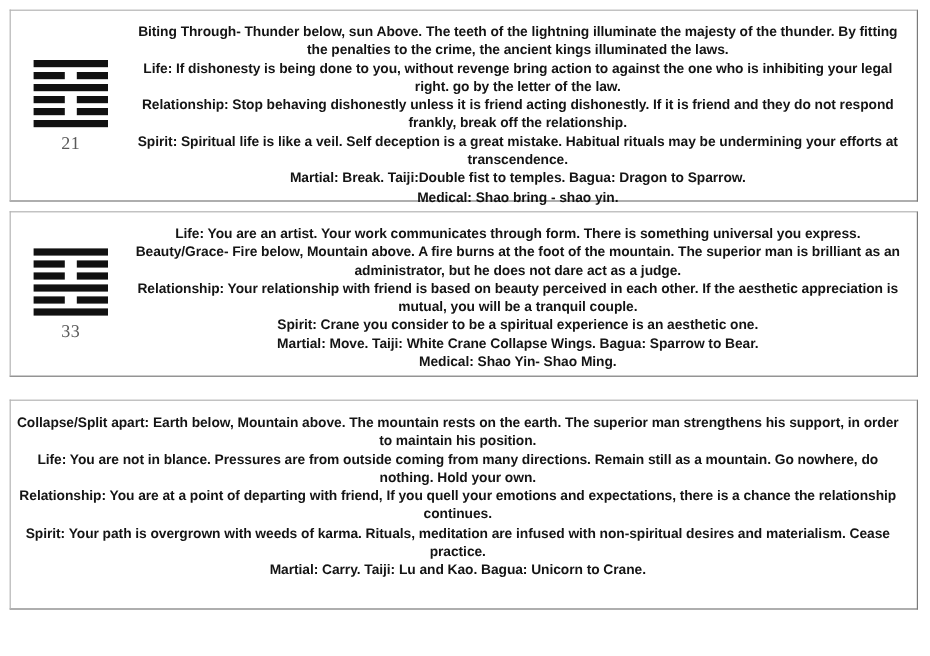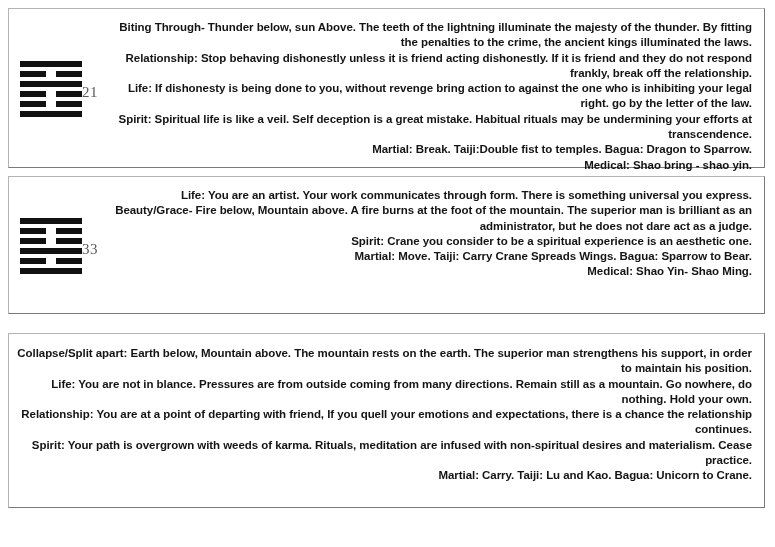--- a/index.html
+++ b/index.html
@@ -40,21 +40,21 @@
 
   #panel-1 { top: 8px;   height: 160px; }
   #panel-2 { top: 176px; height: 138px; }
   #panel-3 { top: 333px; height: 175px; }
 
   
   .hex-col {
     width: 100px;
     flex: 0 0 100px;
     display: flex;
-    flex-direction: row;
+    flex-direction: column;
     align-items: center;
     justify-content: center;
     align-self: center;
     padding-top: 2px;
   }
   .hexagram {
     width: 62px;
     display: flex;
     flex-direction: column;
     gap: 4px;
@@ -99,21 +99,21 @@
     line-height: 15.3px;
     letter-spacing: -0.05px;
   }
   #panel-1 .text-col { padding-top: 11px; }
   #panel-2 .text-col { padding-top: 11px; }
   #panel-3 .text-col { padding-top: 12px; }
 
   .para {
     margin: 0;
     padding: 0;
-    text-align: right;
+    text-align: center;
   }
 </style>
 </head>
 <body>
 
 <div class="page">
 
   <div class="panel" id="panel-1">
     <div class="hex-col">
       <div class="hexagram">
@@ -121,22 +121,22 @@
         <div class="hex-line yin"></div>
         <div class="hex-line yang"></div>
         <div class="hex-line yin"></div>
         <div class="hex-line yin"></div>
         <div class="hex-line yang"></div>
       </div>
       <div class="hex-number">21</div>
     </div>
     <div class="text-col">
       <p class="para">Biting Through- Thunder below, sun Above. The teeth of the lightning illuminate the majesty of the thunder. By fitting the penalties to the crime, the ancient kings illuminated the laws.</p>
+      <p class="para">Life: If dishonesty is being done to you, without revenge bring action to against the one who is inhibiting your legal right. go by the letter of the law.</p>
       <p class="para">Relationship: Stop behaving dishonestly unless it is friend acting dishonestly. If it is friend and they do not respond frankly, break off the relationship.</p>
-      <p class="para">Life: If dishonesty is being done to you, without revenge bring action to against the one who is inhibiting your legal right. go by the letter of the law.</p>
       <p class="para">Spirit: Spiritual life is like a veil. Self deception is a great mistake. Habitual rituals may be undermining your efforts at transcendence.</p>
       <p class="para">Martial: Break. Taiji:Double fist to temples. Bagua: Dragon to Sparrow.</p>
       <p class="para">Medical: Shao bring - shao yin.</p>
     </div>
   </div>
 
   <div class="panel" id="panel-2">
     <div class="hex-col">
       <div class="hexagram">
         <div class="hex-line yang"></div>
@@ -144,22 +144,23 @@
         <div class="hex-line yin"></div>
         <div class="hex-line yang"></div>
         <div class="hex-line yin"></div>
         <div class="hex-line yang"></div>
       </div>
       <div class="hex-number">33</div>
     </div>
     <div class="text-col">
       <p class="para">Life: You are an artist. Your work communicates through form. There is  something universal you express.</p>
       <p class="para">Beauty/Grace- Fire below, Mountain above. A fire  burns at the foot of the mountain. The superior man is brilliant as an administrator, but he does not dare act as a judge.</p>
+      <p class="para">Relationship: Your relationship with friend is based on beauty perceived in each other. If the aesthetic appreciation is mutual, you will be a tranquil couple.</p>
       <p class="para">Spirit: Crane you consider to be a spiritual experience is an aesthetic one.</p>
-      <p class="para">Martial: Move. Taiji: Carry Crane Spreads Wings. Bagua: Sparrow to Bear.</p>
+      <p class="para">Martial: Move. Taiji: White Crane Collapse Wings. Bagua: Sparrow to Bear.</p>
       <p class="para">Medical: Shao Yin- Shao Ming.</p>
     </div>
   </div>
 
   <div class="panel" id="panel-3">
     <div class="text-col">
       <p class="para">Collapse/Split apart: Earth below, Mountain above. The mountain rests on the earth. The superior man strengthens his support, in order to maintain his position.</p>
       <p class="para">Life: You are not in blance. Pressures are from outside coming from many directions. Remain still as a mountain. Go nowhere, do nothing. Hold your own.</p>
       <p class="para">Relationship: You are at a point of departing with friend, If you quell your emotions and expectations, there is a chance the relationship continues.</p>
       <p class="para">Spirit: Your path is overgrown with weeds of karma. Rituals, meditation are infused with non-spiritual desires and materialism. Cease practice.</p>

